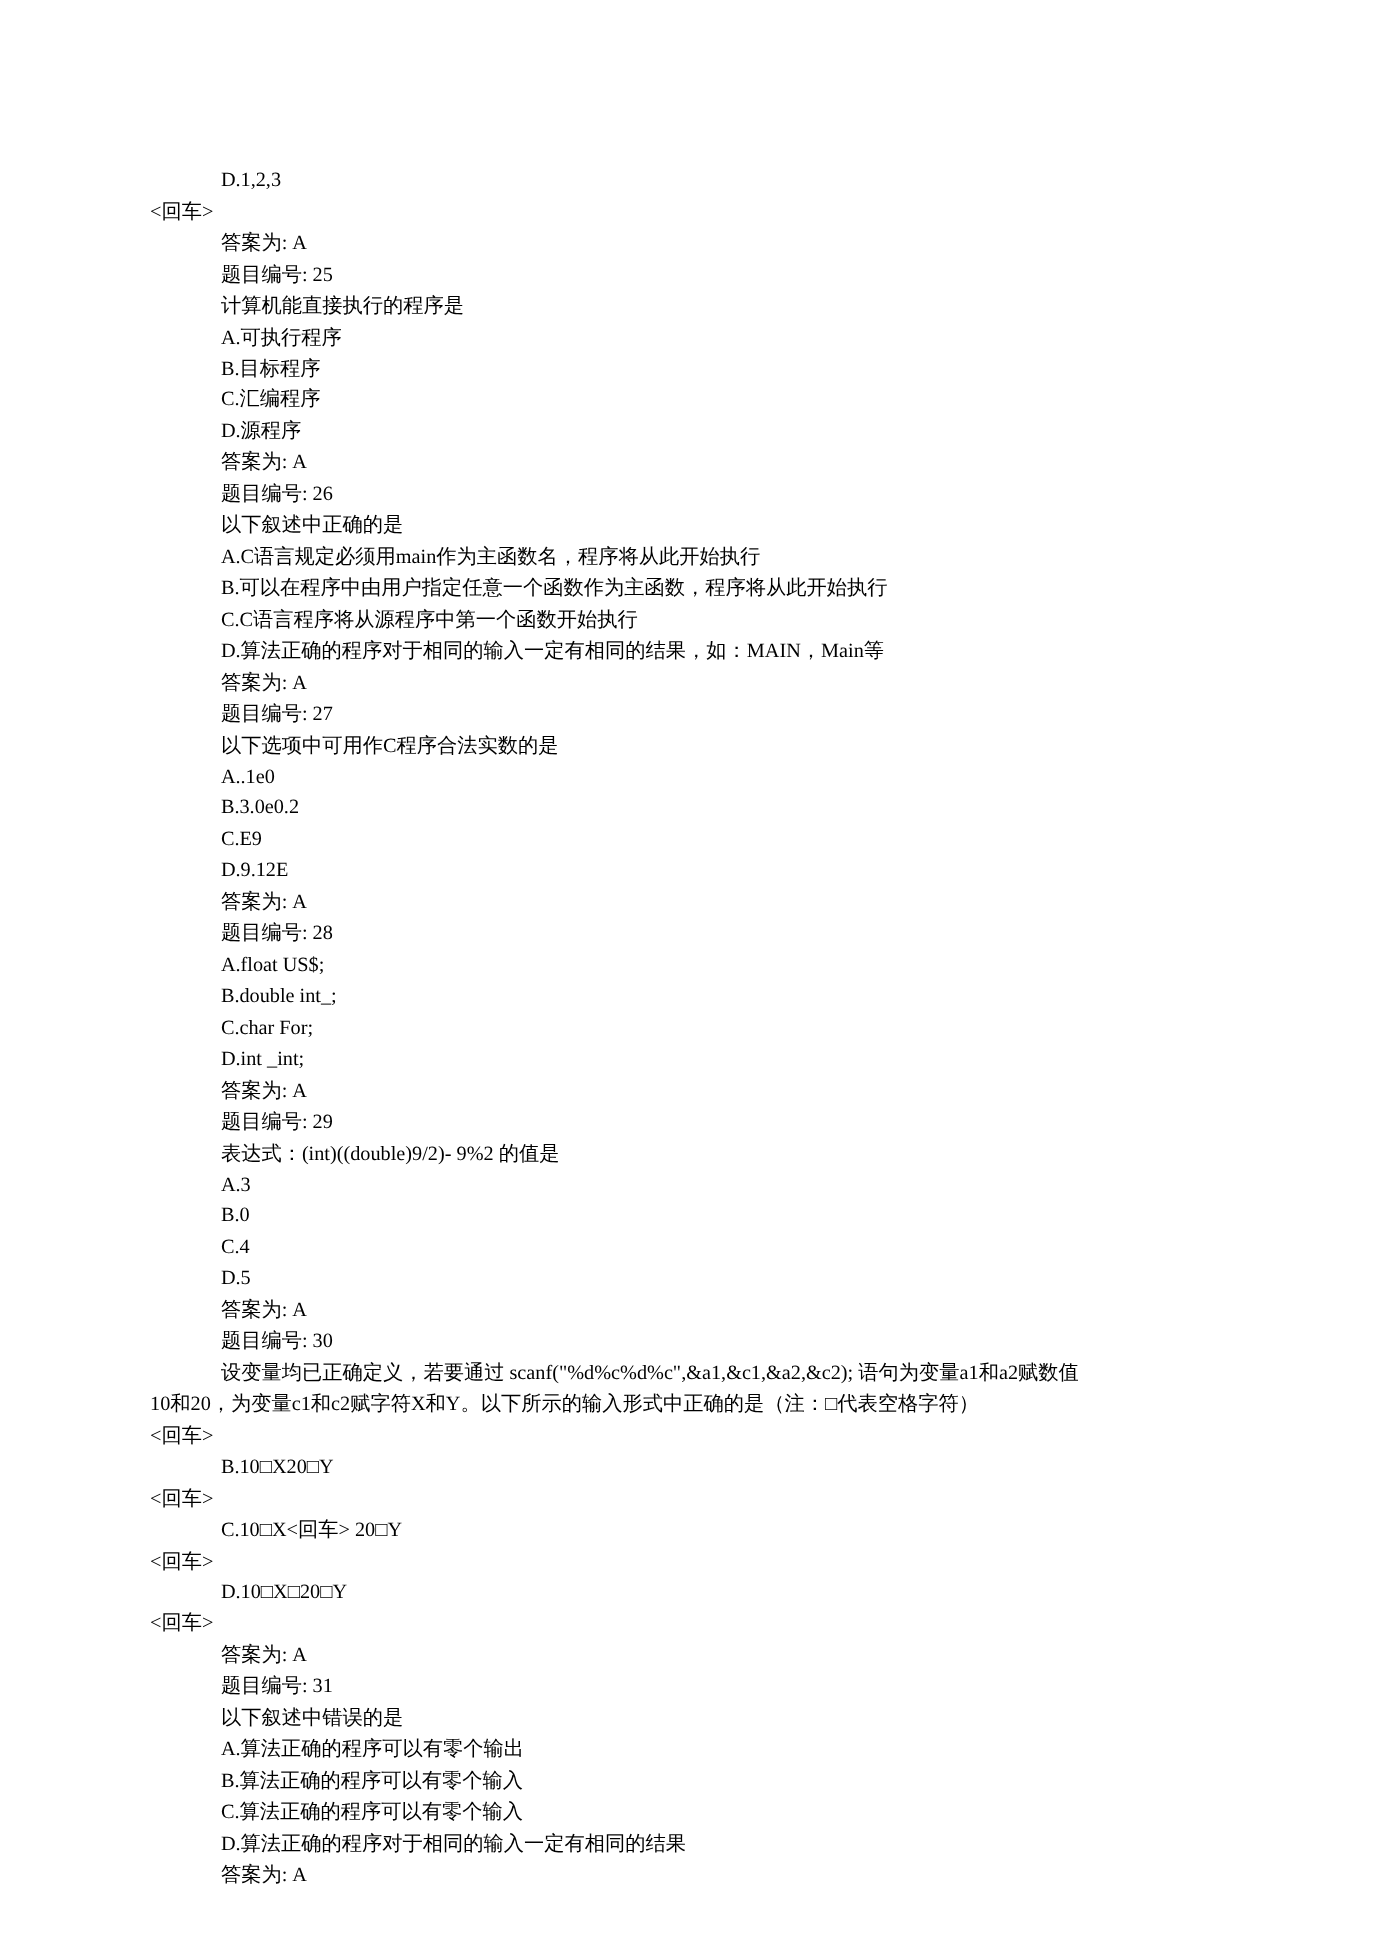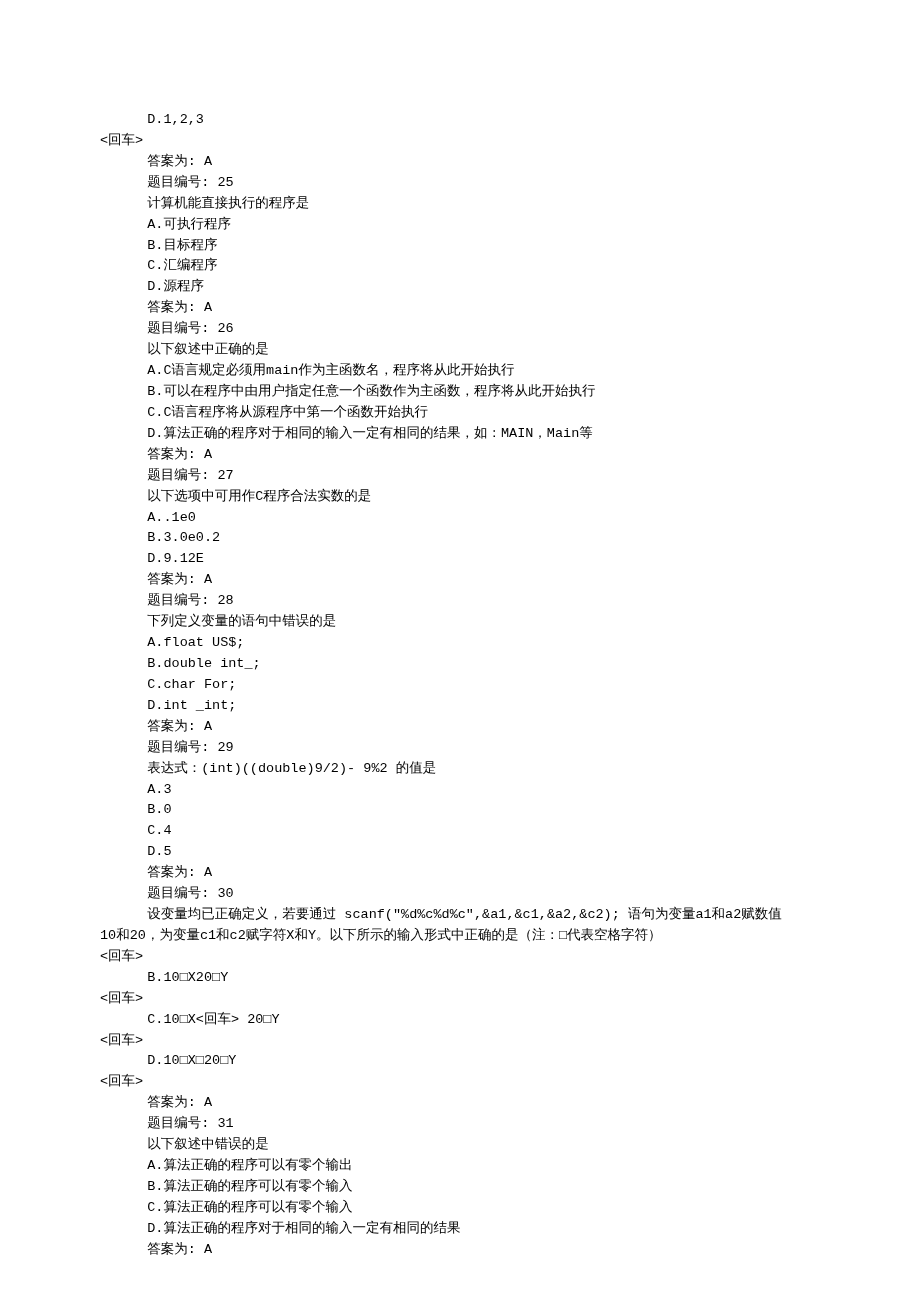--- a/index.html
+++ b/index.html
@@ -12,21 +12,20 @@
     min-height: 1302px;
     box-sizing: border-box;
     padding: 110px 100px 80px 100px;
     font-family: "SimSun", "宋体", "Songti SC", serif;
     font-size: 13.5px;
     color: #000000;
     line-height: 1.55;
   }
   .line {
     white-space: pre;
-    font-family: Liberation Mono, monospace;
   }
   .indent1 { padding-left: 3.5em; }
   .flush   { padding-left: 0; }
 </style>
 </head>
 <body>
 
 <div id="doc">
     <div class="line indent1">D.1,2,3</div>
     <div class="line flush">&lt;回车&gt;</div>
@@ -42,24 +41,24 @@
     <div class="line indent1">以下叙述中正确的是</div>
     <div class="line indent1">A.C语言规定必须用main作为主函数名，程序将从此开始执行</div>
     <div class="line indent1">B.可以在程序中由用户指定任意一个函数作为主函数，程序将从此开始执行</div>
     <div class="line indent1">C.C语言程序将从源程序中第一个函数开始执行</div>
     <div class="line indent1">D.算法正确的程序对于相同的输入一定有相同的结果，如：MAIN，Main等</div>
     <div class="line indent1">答案为: A</div>
     <div class="line indent1">题目编号: 27</div>
     <div class="line indent1">以下选项中可用作C程序合法实数的是</div>
     <div class="line indent1">A..1e0</div>
     <div class="line indent1">B.3.0e0.2</div>
+    <div class="line indent1">C.E9</div>
     <div class="line indent1">D.9.12E</div>
     <div class="line indent1">答案为: A</div>
     <div class="line indent1">题目编号: 28</div>
-    <div class="line indent1">下列定义变量的语句中错误的是</div>
     <div class="line indent1">A.float US$;</div>
     <div class="line indent1">B.double int_;</div>
     <div class="line indent1">C.char For;</div>
     <div class="line indent1">D.int _int;</div>
     <div class="line indent1">答案为: A</div>
     <div class="line indent1">题目编号: 29</div>
     <div class="line indent1">表达式：(int)((double)9/2)- 9%2 的值是</div>
     <div class="line indent1">A.3</div>
     <div class="line indent1">B.0</div>
     <div class="line indent1">C.4</div>

